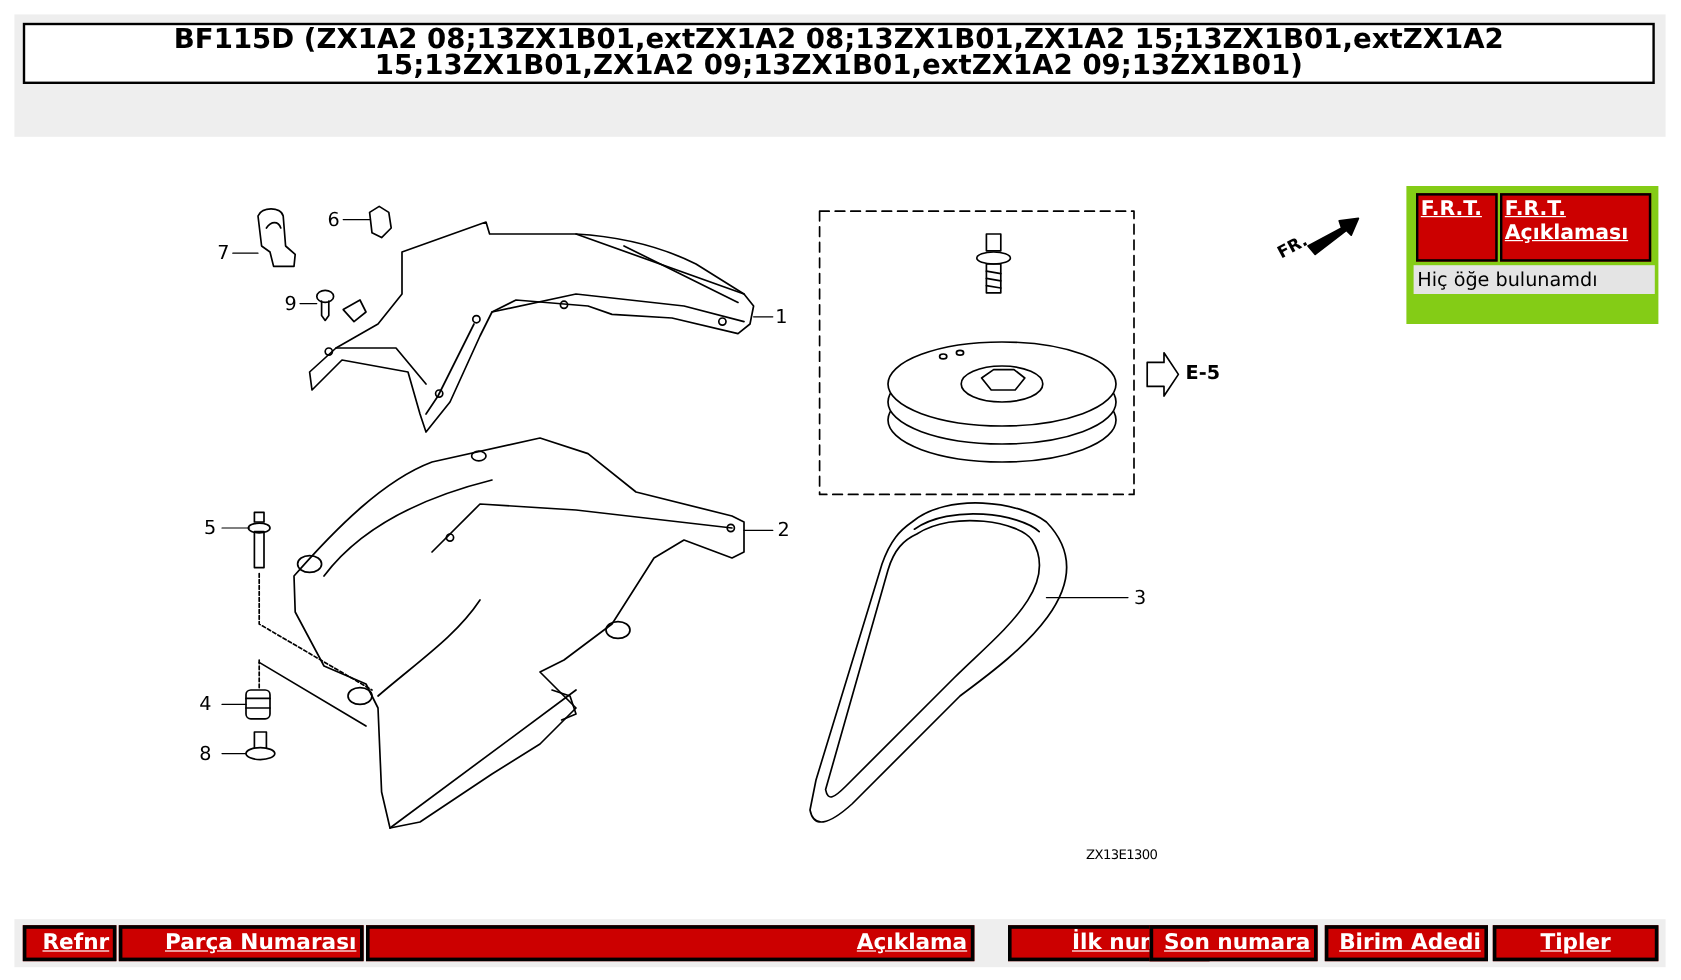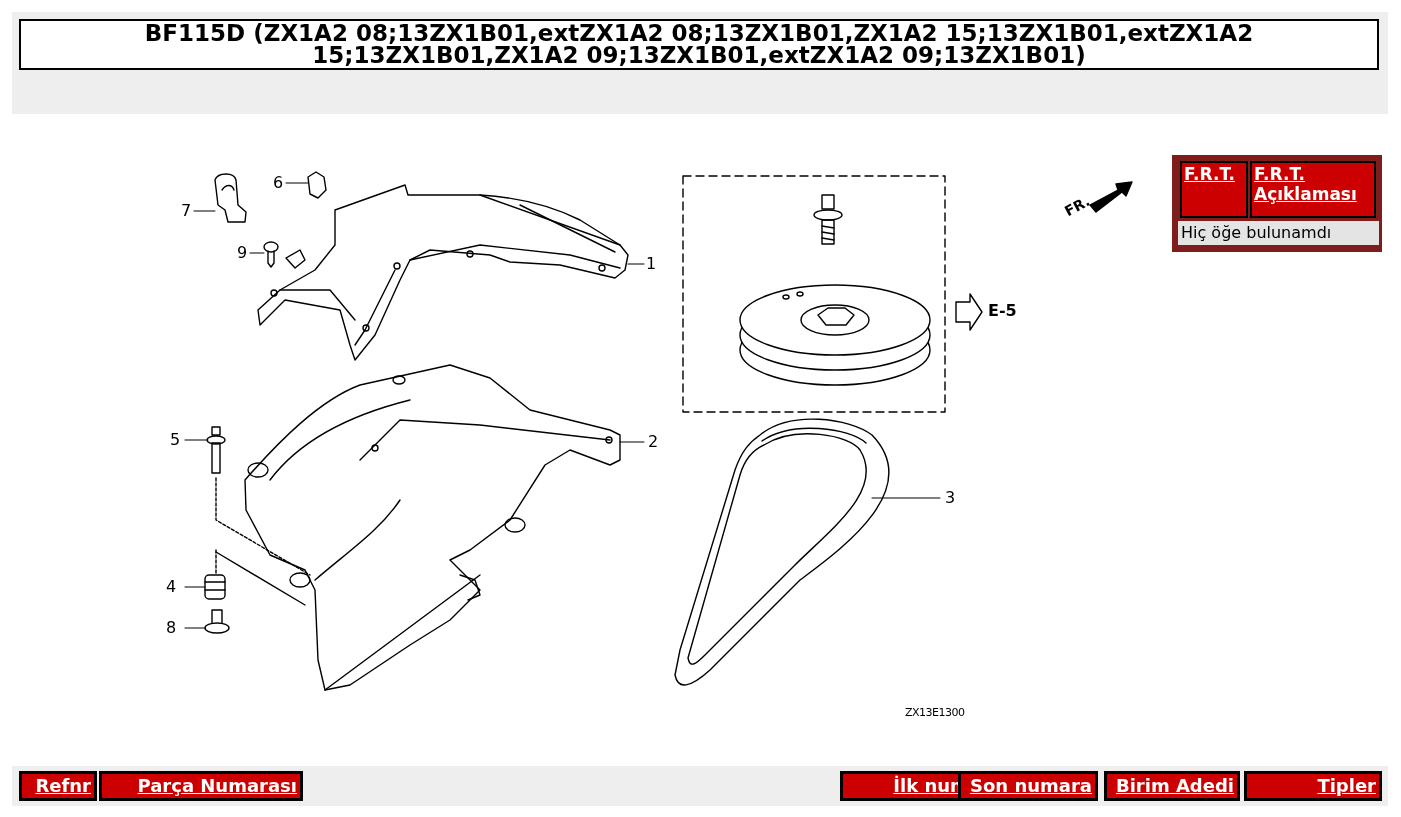--- a/index.html
+++ b/index.html
@@ -14,22 +14,22 @@
                font-weight: bold; font-size: 23px; line-height: 22px; padding-top: 1px; box-sizing: content-box; }
   .subtitle-box { position: absolute; left: 7px; top: 65px; width: 1356px; height: 26px;
                   border: 2px solid #000; background: #fff; text-align: center;
                   font-weight: bold; font-size: 17px; line-height: 26px; }
 
   
   .diagram { position: absolute; left: 150px; top: 150px; width: 1010px; height: 560px; }
   .diagram svg { position: absolute; left: 0; top: 0; }
 
   
-  .frt-wrap { position: absolute; left: 1172px; top: 155px; width: 210px; height: 97px;
-              background: #7f1d1d; }
+  .frt-wrap { position: absolute; left: 1172px; top: 155px; width: 210px; height: 115px;
+              background: #84cc16; }
   .frt-table { position: absolute; left: 6px; top: 6px; border-collapse: separate; border-spacing: 2px 0; }
   .frt-head { background: #cc0000; border: 2px solid #000; color: #fff; font-weight: bold;
               font-size: 17px; line-height: 20px; vertical-align: top; padding: 1px 2px 2px 2px; }
   .frt-head a { color: #fff; text-decoration: underline; }
   .frt-empty { position: absolute; left: 6px; top: 66px; width: 198px; height: 24px;
                background: #e4e4e4; font-size: 16px; line-height: 24px; padding-left: 3px; }
 
   
   .parts-wrap { position: absolute; left: 12px; top: 766px; width: 1376px; height: 40px;
                 background: #eeeeee; }
@@ -182,25 +182,28 @@
   <div class="frt-empty">Hiç öğe bulunamdı</div>
 </div>
 
 <div class="parts-wrap">
   <div class="parts-cell" style="left:7px;width:78px;">
     <a>Refnr</a>
   </div>
   <div class="parts-cell" style="left:87px;width:204px;">
     <a>Parça Numarası</a>
   </div>
+  <div class="parts-cell" style="left:293px;width:507px;">
+    <a>Açıklama</a>
+  </div>
   <div class="parts-cell" style="left:828px;width:168px;">
     <a>İlk numara</a>
   </div>
   <div class="parts-cell" style="left:946px;width:140px;">
     <a>Son numara</a>
   </div>
   <div class="parts-cell" style="left:1092px;width:136px;">
     <a>Birim Adedi</a>
   </div>
-  <div class="parts-cell right" style="left:1232px;width:138px;">
+  <div class="parts-cell right" style="left:1232px;width:138px;text-align:center;">
     <a>Tipler</a>
   </div>
 </div>
 
 </body></html>

